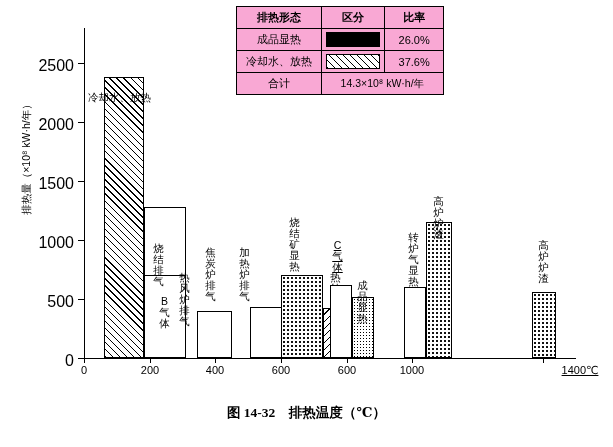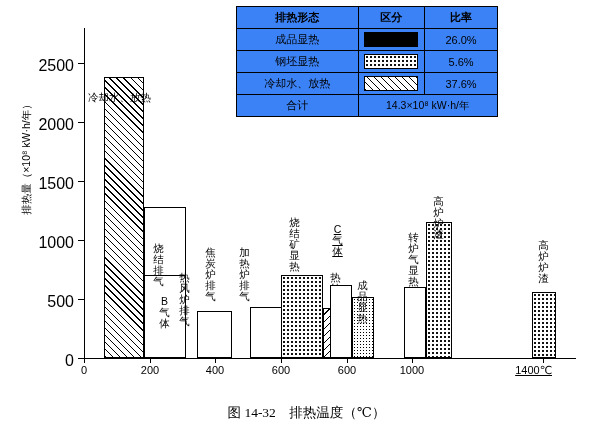--- a/index.html
+++ b/index.html
@@ -63,23 +63,23 @@
     text-align:center;
     word-break:break-all;
     color:#000;
   }
   .bar-label.horiz{
     width:auto;white-space:nowrap;
   }
 
   
   #legend-table{
-    position:absolute;left:236px;top:6px;width:262px;
+    position:absolute;left:236px;top:6px;width:208px;
     border-collapse:collapse;
-    background:#3b82f6;
+    background:#f9a8d4;
     font-size:11px;
   }
   #legend-table td,#legend-table th{
     border:1px solid #000;
     text-align:center;
     height:21px;
     padding:0 2px;
     font-weight:normal;
   }
   #legend-table thead td{font-weight:bold;}
@@ -89,21 +89,21 @@
   .swatch{
     display:block;width:54px;height:15px;margin:0 auto;
     border:1px solid #000;box-sizing:border-box;
   }
   .total-cell{font-weight:bold;}
   .total-val{font-size:10.5px;}
 
   
   #caption{
     position:absolute;left:0;top:404px;width:613px;
-    text-align:center;font-size:13.5px;font-weight:normal;
+    text-align:center;font-size:13.5px;font-weight:bold;
     font-family:"Liberation Serif","DejaVu Serif",serif;
   }
 </style>
 </head>
 <body>
 
 <div id="chart-root">
 
   <div class="axis-line" id="y-axis"></div>
   <div class="axis-line" id="x-axis"></div>
@@ -131,21 +131,21 @@
   <div class="xtick" style="left:347px"></div>
   <div class="xtick" style="left:412px"></div>
   <div class="xtick" style="left:543px"></div>
 
   <div class="xtick-label" style="left:59px">0</div>
   <div class="xtick-label" style="left:125px">200</div>
   <div class="xtick-label" style="left:190px">400</div>
   <div class="xtick-label" style="left:256px">600</div>
   <div class="xtick-label" style="left:322px">600</div>
   <div class="xtick-label" style="left:387px">1000</div>
-  <div class="xtick-label" style="left:492px;width:60px;text-align:right;text-decoration:underline;">1400℃</div>
+  <div class="xtick-label" style="left:550px;width:60px;text-align:center;text-decoration:underline;">1400℃</div>
 
   <div class="bar fill-hatch" style="left:104px;top:77px;width:40px;height:281px;"></div>
   <div class="bar-label horiz" style="left:88px;top:92px;">冷却水、放热</div>
 
   <div class="bar fill-white" style="left:144px;top:207px;width:42px;height:151px;"></div>
   <div class="bar-label" style="left:152px;top:243px;">烧结排气</div>
 
   <div class="axis-line" style="left:144px;top:275px;width:42px;height:1px;"></div>
   <div class="bar-label" style="left:158px;top:296px;">B 气体</div>
 
@@ -158,21 +158,21 @@
   <div class="bar fill-white" style="left:295px;top:311px;width:40px;height:47px;"></div>
   <div class="bar-label" style="left:238px;top:247px;">加热炉排气</div>
 
   <div class="bar fill-dots" style="left:281px;top:275px;width:42px;height:83px;"></div>
   <div class="bar-label" style="left:288px;top:217px;">烧结矿显热</div>
 
   <div class="bar fill-hatch-back" style="left:323px;top:308px;width:24px;height:50px;"></div>
   <div class="bar-label" style="left:329px;top:272px;">热轧带</div>
 
   <div class="bar fill-white" style="left:330px;top:285px;width:22px;height:73px;"></div>
-  <div class="bar-label" style="left:331px;top:224px;text-decoration:underline;">C 气体</div>
+  <div class="bar-label" style="left:331px;top:240px;text-decoration:underline;">C 气体</div>
 
   <div class="bar fill-dots-dense" style="left:352px;top:297px;width:22px;height:61px;"></div>
   <div class="bar-label" style="left:356px;top:280px;">成品显热</div>
 
   <div class="bar fill-white" style="left:404px;top:287px;width:22px;height:71px;"></div>
   <div class="bar-label" style="left:407px;top:232px;">转炉气显热</div>
 
   <div class="bar fill-dots" style="left:426px;top:222px;width:26px;height:136px;"></div>
   <div class="bar-label" style="left:432px;top:196px;">高炉炉渣</div>
 
@@ -189,27 +189,20 @@
     </thead>
     <tbody>
       <tr>
         <td class="col-name">成品显热</td>
         <td class="col-swatch">
             <span class="swatch fill-black"></span>
           </td>
         <td class="col-ratio">26.0%</td>
       </tr>
       <tr>
-        <td class="col-name">钢坯显热</td>
-        <td class="col-swatch">
-            <span class="swatch fill-dots"></span>
-          </td>
-        <td class="col-ratio">5.6%</td>
-      </tr>
-      <tr>
         <td class="col-name">冷却水、放热</td>
         <td class="col-swatch">
             <span class="swatch fill-hatch"></span>
           </td>
         <td class="col-ratio">37.6%</td>
       </tr>
       <tr>
         <td class="col-name total-cell">合计</td>
         <td class="total-val" colspan="2">14.3×10⁸ kW·h/年</td>
       </tr>

